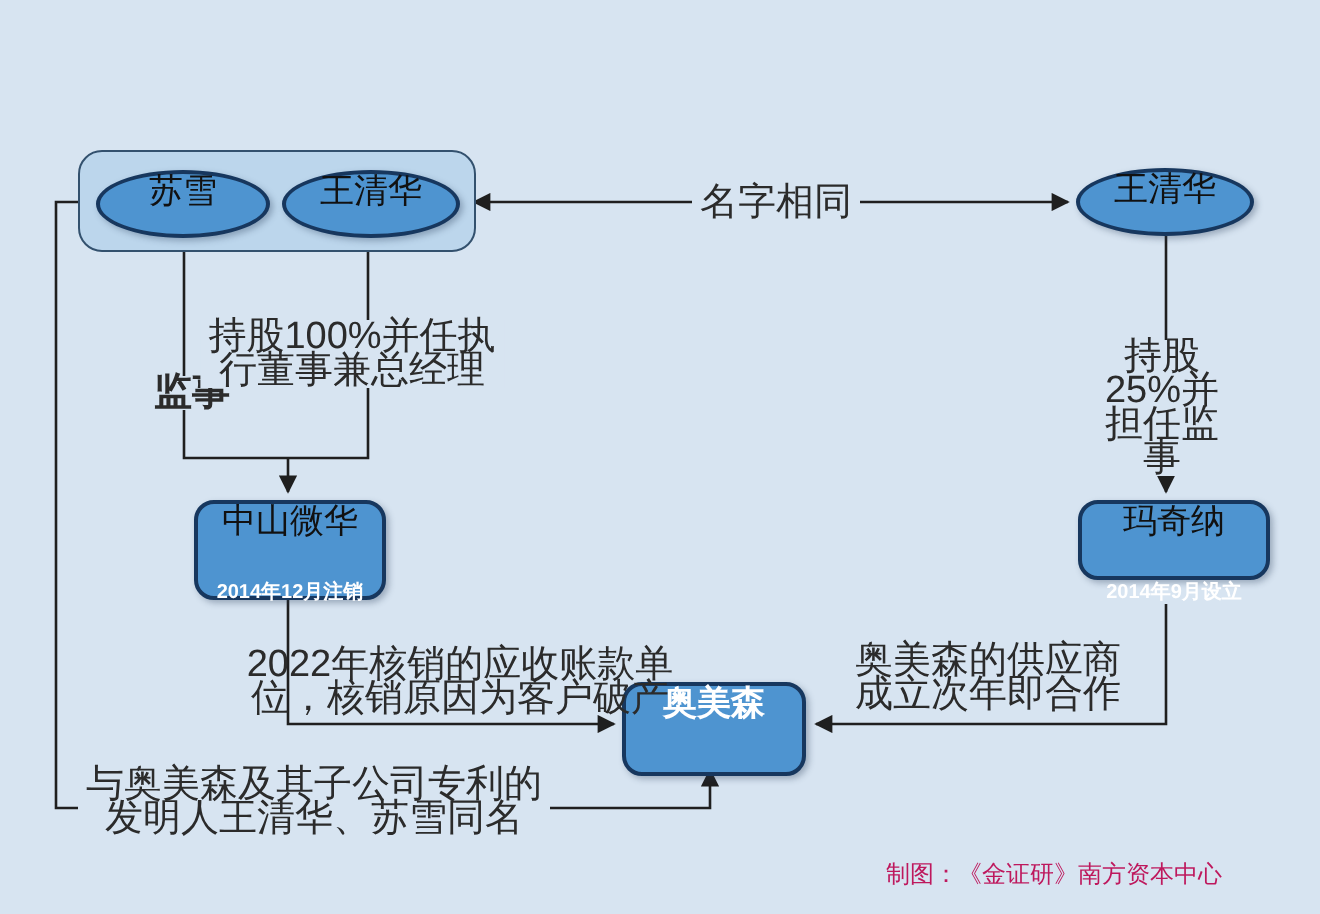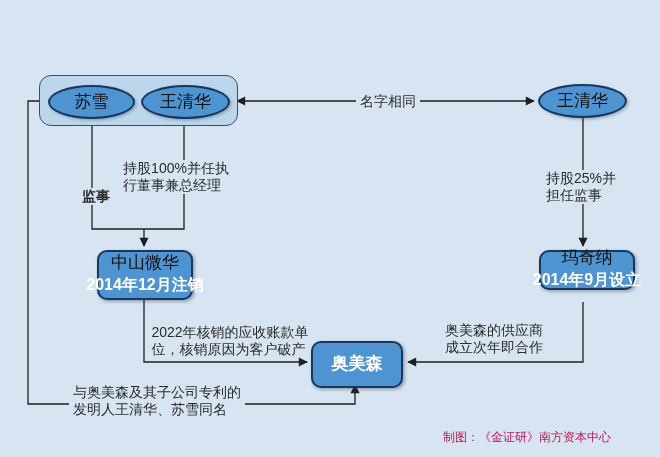--- a/index.html
+++ b/index.html
@@ -50,45 +50,46 @@
     border: 1.5px solid #33516e;
     border-radius: 12px;
     z-index: 2;
   }
   .node {
     background: var(--node-fill);
     border: 2px solid var(--node-border);
     display: flex;
     flex-direction: column;
     align-items: center;
-    justify-content: center;
+    justify-content: flex-start;
     z-index: 3;
     box-shadow: 1.5px 1.5px 3px rgba(40,60,90,0.35);
   }
   .node.ellipse { border-radius: 50%; }
   .node.rbox { border-radius: 10px; }
   .node .main {
     font-size: 17px;
     color: var(--text-dark);
     line-height: 1.1;
     white-space: nowrap;
   }
   .node .main.light { color: var(--text-light); font-weight: bold; }
   .node .sub {
-    font-size: 16px;
+    font-size: 10px;
     font-weight: bold;
     color: var(--text-light);
-    margin-top: 2px;
+    margin-top: 18px;
     white-space: nowrap;
   }
   .lbl {
     z-index: 4;
-    font-size: 14px;
+    font-size: 19px;
     color: #2b2b2b;
     white-space: pre-line;
+    text-align: center;
     line-height: 17px;
     transform: translateX(-50%);
   }
   .lbl.masked { background: var(--bg); padding: 0 4px; }
   .credit {
     position: absolute;
     left: 443px; top: 429px;
     font-size: 12px;
     color: #be185d;
     z-index: 4;

